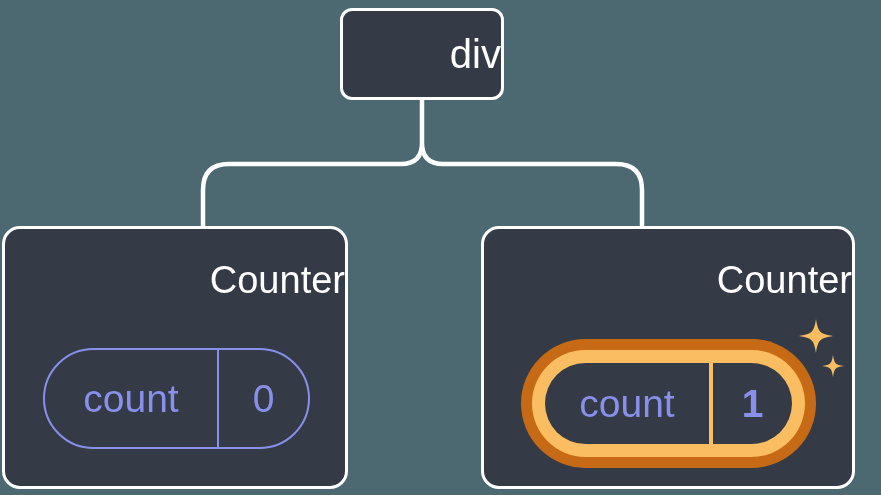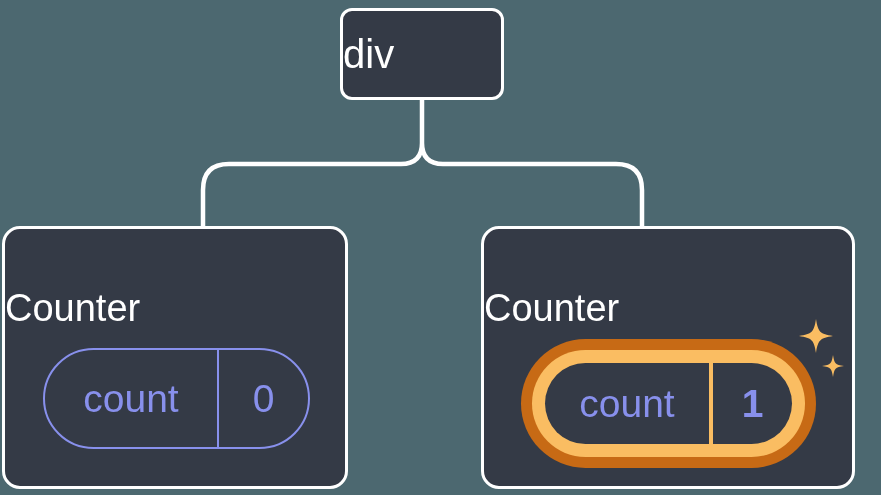--- a/index.html
+++ b/index.html
@@ -35,34 +35,34 @@
   }
   .node {
     position: absolute;
     background: var(--node-fill);
     border: 3px solid var(--node-border);
   }
   .root-node {
     left: 340px; top: 8px;
     width: 164px; height: 92px;
     border-radius: 12px;
-    display: flex; align-items: center; justify-content: flex-start;
+    display: flex; align-items: center; justify-content: flex-end;
     color: var(--text-white);
     font-size: 40px;
     font-weight: 500;
   }
   .card {
     border-radius: 18px;
   }
   .card-left  { left: 2px;   top: 226px; width: 346px; height: 263px; }
   .card-right { left: 481px; top: 226px; width: 374px; height: 263px; }
   .card-title {
     position: absolute;
-    left: 0; right: 0; top: 60px;
-    text-align: left;
+    left: 0; right: 0; top: 32px;
+    text-align: right;
     color: var(--text-white);
     font-size: 38px;
     font-weight: 500;
     line-height: 1;
   }
   
   .pill-plain {
     position: absolute;
     left: 38px; top: 119px;
     width: 267px; height: 101px;

